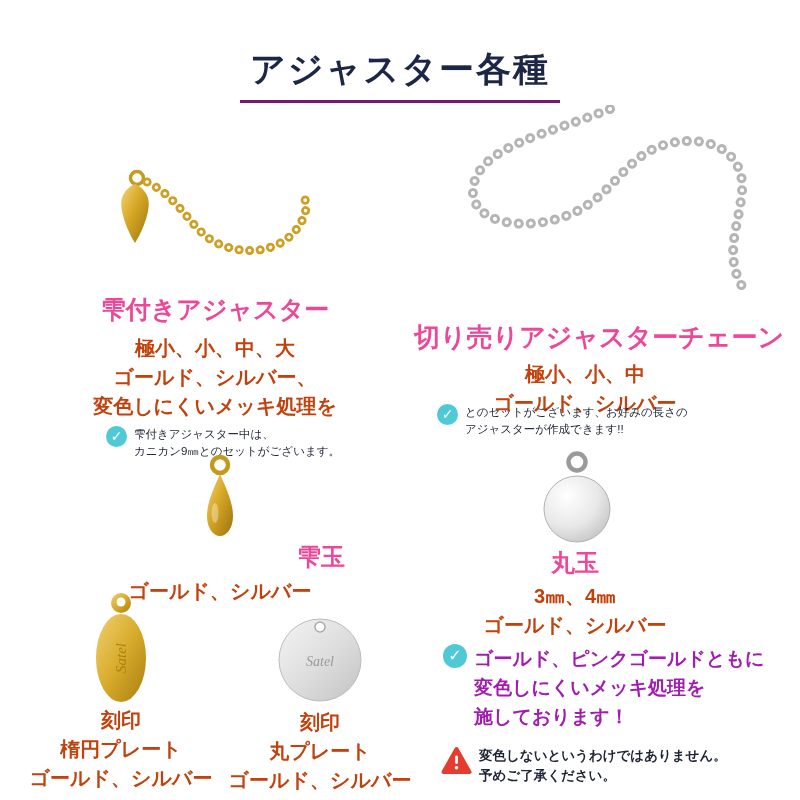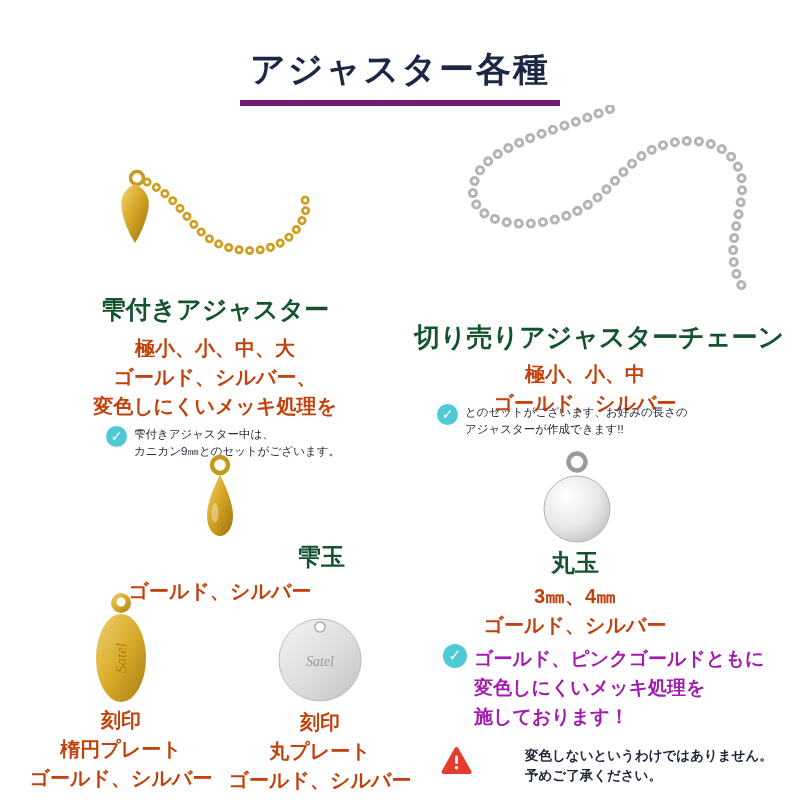--- a/index.html
+++ b/index.html
@@ -3,33 +3,33 @@
 <meta charset="utf-8">
 <style>
   html,body{margin:0;padding:0;background:#fff;}
   body{font-family:"Liberation Sans","DejaVu Sans",sans-serif;color:#1e2535;}
   .canvas{position:relative;width:800px;height:800px;background:#ffffff;overflow:hidden;}
   .abs{position:absolute;}
   p{margin:0;}
   .center{text-align:center;}
   .title-text{
     display:inline-block;font-size:35px;font-weight:800;color:#1c2745;
-    letter-spacing:2px;padding:0 10px 7px;border-bottom:6px solid #701a75;
+    letter-spacing:2px;padding:0 10px 7px;border-bottom:3px solid #701a75;
   }
-  .sec-h{font-weight:800;color:#14532d;}
+  .sec-h{font-weight:800;color:#ec4899;}
   .body-t{font-size:20px;font-weight:700;color:#c2410c;line-height:29px;}
   .note{font-size:11.5px;font-weight:500;color:#23283a;line-height:16.5px;text-align:left;}
   .note-row{display:flex;gap:7px;align-items:flex-start;}
   .check-icon{
     width:21px;height:21px;border-radius:50%;background:#4fc9d6;color:#fff;
     font-weight:bold;font-size:14px;line-height:21px;text-align:center;flex:0 0 auto;
   }
   .check-icon.big{width:24px;height:24px;line-height:24px;font-size:16px;}
   .plating-t{font-size:19px;font-weight:600;line-height:29px;color:#a21caf;text-align:left;}
-  .warn-t{font-size:13.5px;font-weight:600;line-height:20px;color:#1e2535;text-align:left;margin-left:46px;}
+  .warn-t{font-size:13.5px;font-weight:600;line-height:20px;color:#1e2535;text-align:left;}
 </style>
 </head>
 <body>
 
 <div class="canvas">
 
   <div class="abs center" style="top:46px;left:0;width:800px;">
     <span class="title-text">アジャスター各種</span>
   </div>
 

